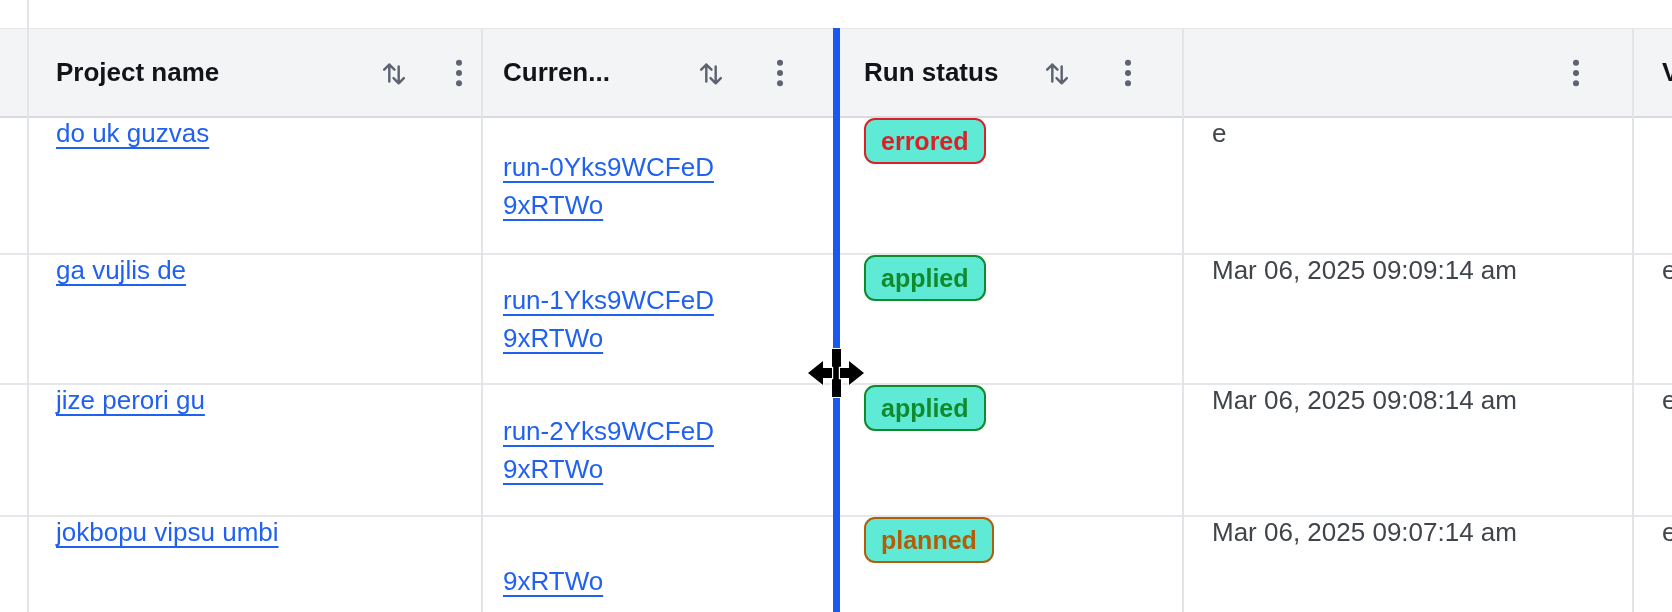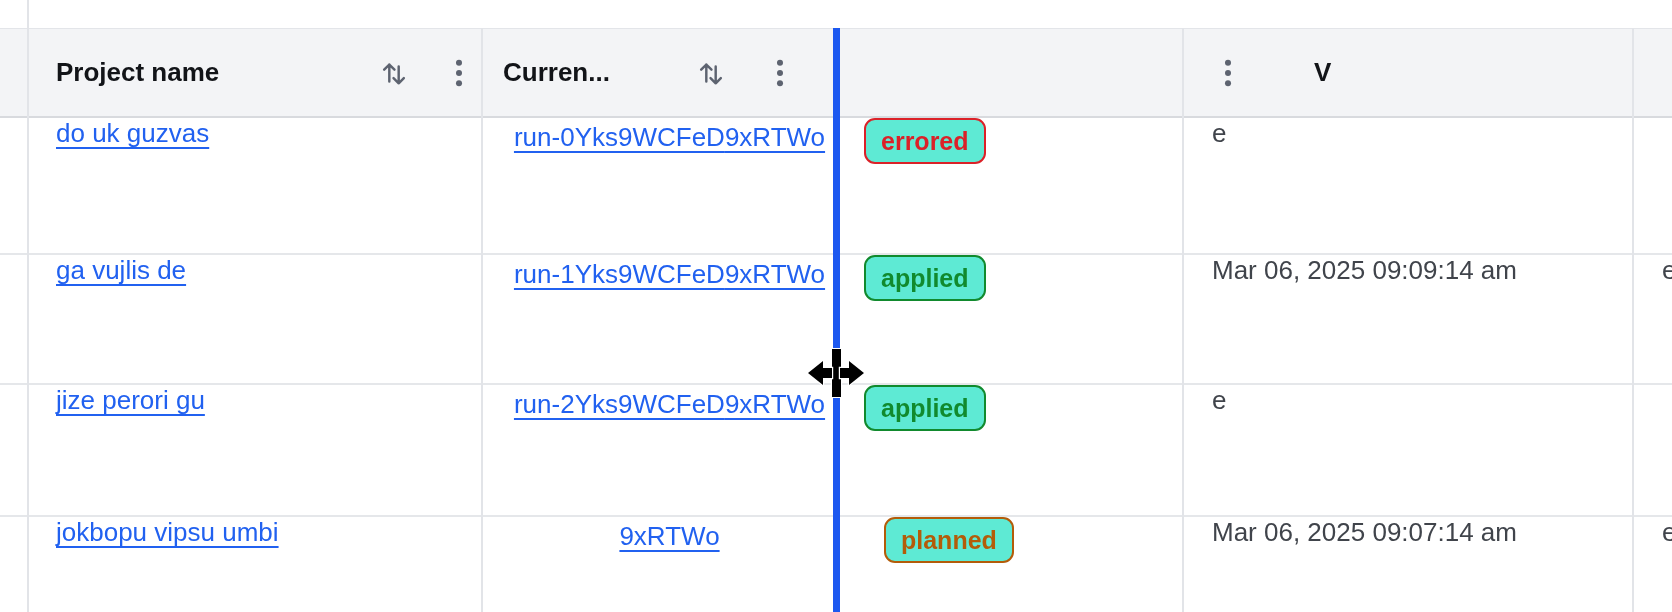--- a/index.html
+++ b/index.html
@@ -24,27 +24,27 @@
   
   .c-stub{flex:0 0 28px;}
   .c1{flex:0 0 455px;}
   .c2{flex:0 0 353px;padding-left:20px;}
   .c3{flex:0 0 348px;}
   .c4{flex:0 0 450px;}
   .c5{flex:0 0 426px;}
 
   a.cell-link{color:#2161f0;text-decoration:underline;text-underline-offset:5px;
               text-decoration-thickness:2px;cursor:pointer;}
-  .run-cell{align-items:flex-start;justify-content:center;line-height:38px;}
+  .run-cell{flex-direction:column;align-items:flex-start;justify-content:center;line-height:38px;}
 
   .badge{display:inline-flex;align-items:center;background:#5eead4;border:2px solid;
          border-radius:11px;padding:3px 15px;font-size:25px;line-height:36px;font-weight:bold;}
   .badge.critical{color:#db2128;border-color:#db2128;}
   .badge.success{color:#118a2e;border-color:#118a2e;}
-  .badge.warning{color:#b35c09;border-color:#b35c09;margin-left:20px;}
+  .badge.warning{color:#b35c09;border-color:#b35c09;}
 
   
   .icon-abs{position:absolute;top:50%;transform:translateY(-50%);display:flex;
             align-items:center;justify-content:center;cursor:pointer;}
   .sort-ic{width:30px;height:32px;}
   .kebab-ic{width:12px;height:32px;}
   .c1 .sort-ic{right:74px;} .c1 .kebab-ic{right:18px;}
   .c2 .sort-ic{right:110px;} .c2 .kebab-ic{right:50px;}
   .c3 .sort-ic{right:112px;} .c3 .kebab-ic{right:50px;}
   .c4 .kebab-ic{right:52px;}
@@ -95,20 +95,36 @@
         </span>
         <span class="icon-abs kebab-ic">
           <svg viewBox="0 0 12 34" width="12" height="32" fill="#5d6370">
               <circle cx="6" cy="6" r="3.2"></circle>
               <circle cx="6" cy="17" r="3.2"></circle>
               <circle cx="6" cy="28" r="3.2"></circle>
             </svg>
         </span>
       </div>
 
+      <div class="hcell c3">
+        <span>Run status</span>
+        <span class="icon-abs sort-ic">
+          <svg viewBox="0 0 32 32" width="30" height="32" fill="none" stroke="#5d6370" stroke-width="2.6" stroke-linecap="round" stroke-linejoin="round">
+              <path d="M11 25 V7 M5.5 12.5 L11 7 L16.5 12.5"></path>
+              <path d="M21 9 V27 M15.5 21.5 L21 27 L26.5 21.5"></path>
+            </svg>
+        </span>
+        <span class="icon-abs kebab-ic">
+          <svg viewBox="0 0 12 34" width="12" height="32" fill="#5d6370">
+              <circle cx="6" cy="6" r="3.2"></circle>
+              <circle cx="6" cy="17" r="3.2"></circle>
+              <circle cx="6" cy="28" r="3.2"></circle>
+            </svg>
+        </span>
+      </div>
 
       <div class="hcell c4">
         <span class="icon-abs kebab-ic">
           <svg viewBox="0 0 12 34" width="12" height="32" fill="#5d6370">
               <circle cx="6" cy="6" r="3.2"></circle>
               <circle cx="6" cy="17" r="3.2"></circle>
               <circle cx="6" cy="28" r="3.2"></circle>
             </svg>
         </span>
       </div>
@@ -161,20 +177,23 @@
         <div class="tcell c-stub"></div>
         <div class="tcell c1">
             <a class="cell-link">jize perori gu</a>
           </div>
         <div class="tcell c2 run-cell">
             <a class="cell-link"><span>run-2Yks9WCFeD</span></a>
             <a class="cell-link"><span>9xRTWo</span></a>
           </div>
         <div class="tcell c3">
             <span class="badge success">applied</span>
+          </div>
+        <div class="tcell c4">
+            <span>Mar 06, 2025 09:08:14 am</span>
           </div>
         <div class="tcell c5">
             <span>e</span>
           </div>
       </div>
 
       <div class="trow">
         <div class="tcell c-stub"></div>
         <div class="tcell c1">
             <a class="cell-link">jokbopu vipsu umbi</a>

